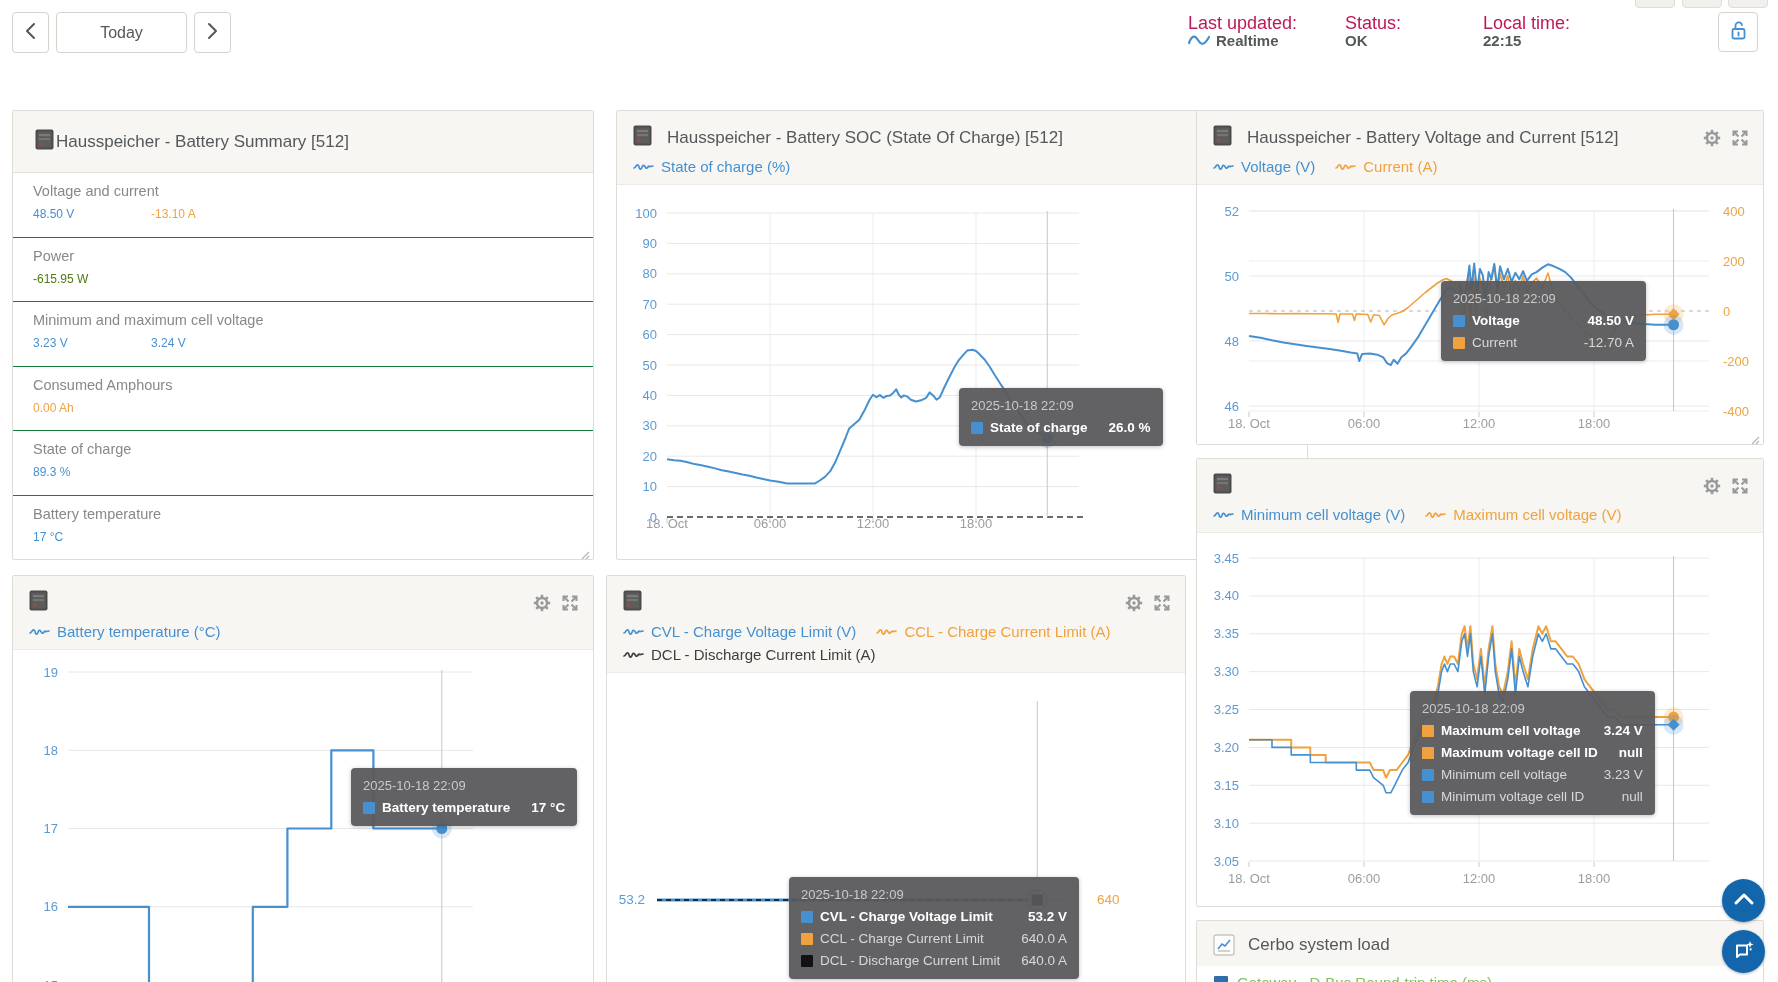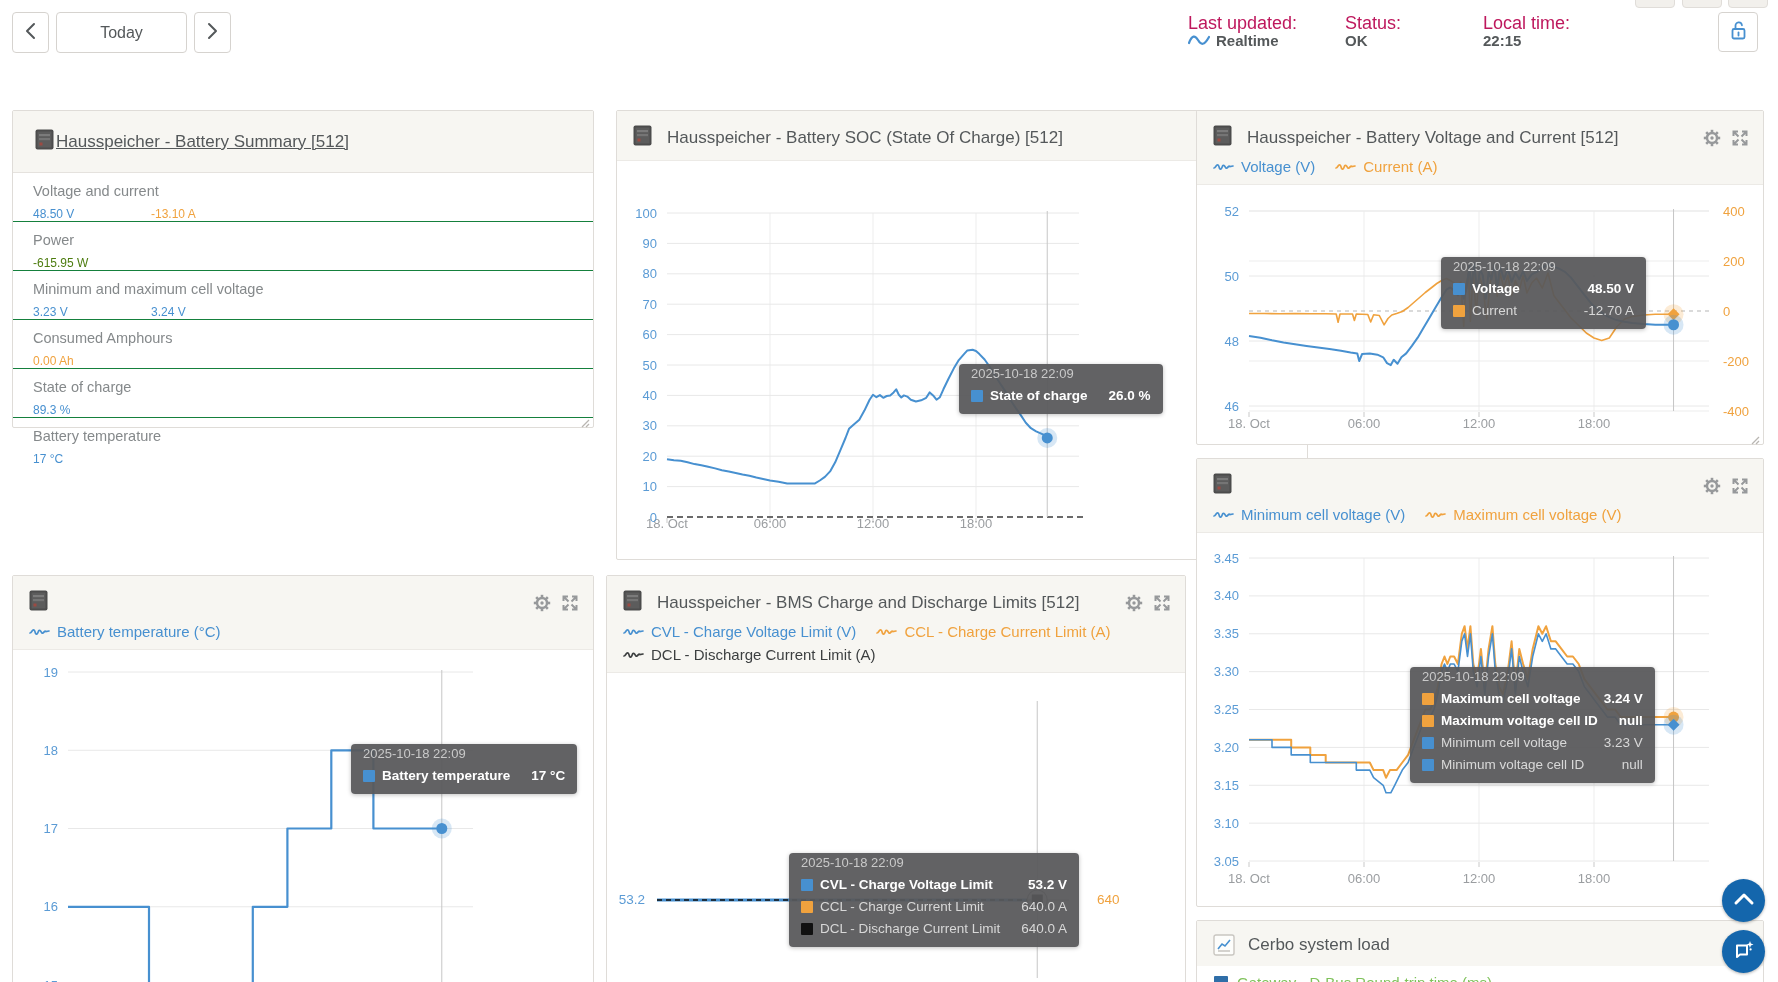--- a/index.html
+++ b/index.html
@@ -13,21 +13,21 @@
   #btn-today { left:56px; width:131px; font-size:16px; color:#54585a; }
   #btn-next { left:194px; width:37px; }
   .tb-label { position:absolute; font-size:18px; color:#be185d; }
   .tb-value { position:absolute; font-size:15px; font-weight:bold; color:#54585a; display:flex; align-items:center; gap:6px; }
   #lock-btn { position:absolute; left:1718px; top:12px; width:40px; height:40px; background:#fff;
               border:1px solid #d6d3cf; border-radius:4px; display:flex; align-items:center; justify-content:center; cursor:pointer; }
   .cut-btn { position:absolute; top:-24px; height:32px; width:40px; background:#f2f0ec; border:1px solid #e0ddd9; border-radius:4px; }
 
   
   .panel { position:absolute; background:#fff; border:1px solid #dfdcd8; border-radius:2px; }
-  #panel-summary     { left:12px;   top:110px; width:582px; height:318px;text-decoration:underline; }
+  #panel-summary     { left:12px;   top:110px; width:582px; height:450px; }
   #panel-soc         { left:616px;  top:110px; width:692px; height:450px; }
   #panel-vc          { left:1196px; top:110px; width:568px; height:335px; }
   #panel-minmax      { left:1196px; top:458px; width:568px; height:449px; }
   #panel-temp        { left:12px;   top:575px; width:582px; height:430px; }
   #panel-limits      { left:606px;  top:575px; width:580px; height:430px; }
   #panel-cerbo       { left:1196px; top:920px; width:568px; height:80px; }
 
   .p-head { background:#f7f6f2; border-bottom:1px solid #eceae6; padding:13px 14px 9px 14px; }
   .title-row { display:flex; align-items:center; gap:13px; }
   .p-title { font-size:17px; color:#54585a; white-space:nowrap; }
@@ -47,22 +47,22 @@
   #panel-summary .p-head { height:62px; display:flex; align-items:center; padding:0 20px; border-bottom:1px solid #e5e2de; }
 
   .chart-box { position:absolute; left:0; right:0; }
   #chart-soc    { top:85px; }
   #chart-vc     { top:85px; }
   #chart-minmax { top:87px; }
   #chart-temp   { top:82px; }
   #chart-limits { top:108px; }
 
   
-  .tooltip { position:absolute; background:rgba(88,88,90,0.94); border-radius:4px; padding:2px 12px 11px 12px;
-             color:#d8d8d8; font-size:13.5px; z-index:5; box-shadow:0 1px 4px rgba(0,0,0,0.25); }
+  .tooltip { position:absolute; background:rgba(88,88,90,0.94); border-radius:4px; padding:10px 12px 11px 12px;
+             color:#d8d8d8; font-size:13.5px; z-index:5; box-shadow:0 1px 4px rgba(0,0,0,0.25);margin-top:24px; }
   .tt-date { font-size:13px; color:#c9c9c9; margin-bottom:4px; white-space:nowrap; }
   .tt-row { display:flex; align-items:center; gap:7px; margin-top:7px; white-space:nowrap; }
   .tt-swatch { width:12px; height:12px; border-radius:1px; flex:0 0 12px; }
   .tt-val { margin-left:auto; padding-left:14px; }
   .tt-bold { color:#ffffff; font-weight:bold; }
 
   
   .resize-handle { position:absolute; right:3px; bottom:3px; width:10px; height:10px; cursor:nwse-resize; }
 
   
@@ -200,20 +200,30 @@
           <span class="hicon expand-slot">
             <svg width="18" height="18" viewBox="0 0 18 18" stroke="#97999b" stroke-width="2" fill="none">
   <path d="M11,2.5 h4.5 v4.5 M15.5,2.5 l-5,5"></path>
               <path d="M7,15.5 h-4.5 v-4.5 M2.5,15.5 l5,-5"></path>
   <path d="M2.5,7 v-4.5 h4.5 M2.5,2.5 l5,5"></path>
               <path d="M15.5,11 v4.5 h-4.5 M15.5,15.5 l-5,-5"></path>
             </svg>
           </span>
         </div>
     </div>
+    <div class="legend-row">
+        <span class="legend-item">
+          <span style="display:flex;">
+            <svg width="21" height="12" viewBox="0 0 21 12">
+  <path d="M1,7 C3,7 3,3 5,4 C6.5,4.8 6,9 8,8 C9.5,7.2 9,3.5 11,4.5 C12.5,5.3 12.5,8 14,7 C15.5,6 15.5,4.5 17,5.5 L20,5" fill="none" stroke="#4790d0" stroke-width="1.7" stroke-linecap="round"></path>
+            </svg>
+          </span>
+          <span style="color:#4790d0;">State of charge (%)</span>
+        </span>
+      </div>
   </div>
   <div class="chart-box" id="chart-soc"><svg width="580" height="365" viewBox="0 0 580 365">
         <line x1="50" y1="322" x2="50" y2="327" stroke="#c9c9c9" stroke-width="1"></line>
         <text x="50" y="332" fill="#9a9da0" text-anchor="middle" font-size="13">18. Oct</text>
         <line x1="153" y1="17" x2="153" y2="321" stroke="#ededed" stroke-width="1"></line>
         <line x1="153" y1="322" x2="153" y2="327" stroke="#c9c9c9" stroke-width="1"></line>
         <text x="153" y="332" fill="#9a9da0" text-anchor="middle" font-size="13">06:00</text>
         <line x1="256" y1="17" x2="256" y2="321" stroke="#ededed" stroke-width="1"></line>
         <line x1="256" y1="322" x2="256" y2="327" stroke="#c9c9c9" stroke-width="1"></line>
         <text x="256" y="332" fill="#9a9da0" text-anchor="middle" font-size="13">12:00</text>
@@ -569,21 +579,20 @@
 <div class="panel" id="panel-limits">
   <div class="p-head">
     <div class="title-row">
       <span class="battery-icon-slot"><svg width="23" height="23" viewBox="0 0 23 23">
   <rect x="2.5" y="1.5" width="18" height="20" rx="2" fill="#4c4c4c"></rect>
   <rect x="4.5" y="3.5" width="14" height="16" fill="#5c5c5c"></rect>
   <rect x="6" y="6" width="11" height="2.2" fill="#7b7b7b"></rect>
   <rect x="6" y="10" width="11" height="2.2" fill="#757575"></rect>
   <rect x="6.5" y="14.5" width="3" height="3" fill="#9c4a42"></rect>
           </svg></span>
-      <div class="p-title">Hausspeicher - BMS Charge and Discharge Limits [512]</div>
       <div class="head-icons">
           <span class="hicon gear-slot">
             <svg width="18" height="18" viewBox="0 0 18 18">
               <line x1="14.2" y1="9" x2="17.2" y2="9" stroke="#97999b" stroke-width="2.6"></line>
               <line x1="12.676955262170047" y1="12.676955262170047" x2="14.798275605729689" y2="14.798275605729689" stroke="#97999b" stroke-width="2.6"></line>
               <line x1="9" y1="14.2" x2="9" y2="17.2" stroke="#97999b" stroke-width="2.6"></line>
               <line x1="5.323044737829953" y1="12.676955262170047" x2="3.201724394270311" y2="14.798275605729689" stroke="#97999b" stroke-width="2.6"></line>
               <line x1="3.8" y1="9" x2="0.8000000000000007" y2="9.000000000000002" stroke="#97999b" stroke-width="2.6"></line>
               <line x1="5.323044737829952" y1="5.323044737829953" x2="3.2017243942703093" y2="3.201724394270311" stroke="#97999b" stroke-width="2.6"></line>
               <line x1="8.999999999999998" y1="3.8" x2="8.999999999999998" y2="0.8000000000000007" stroke="#97999b" stroke-width="2.6"></line>

